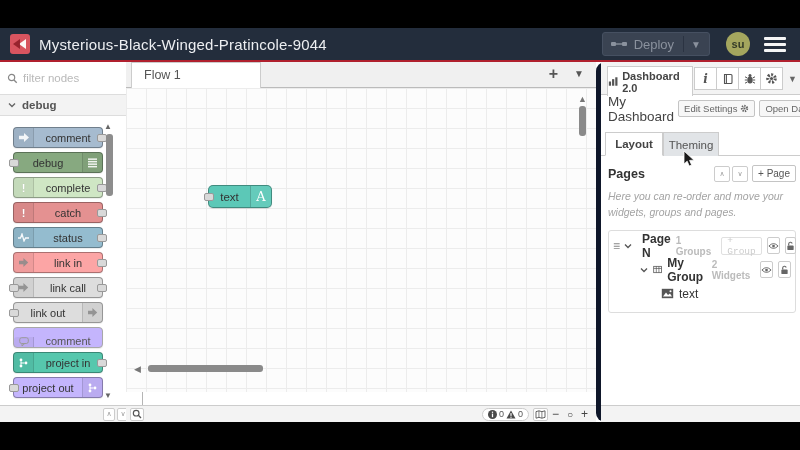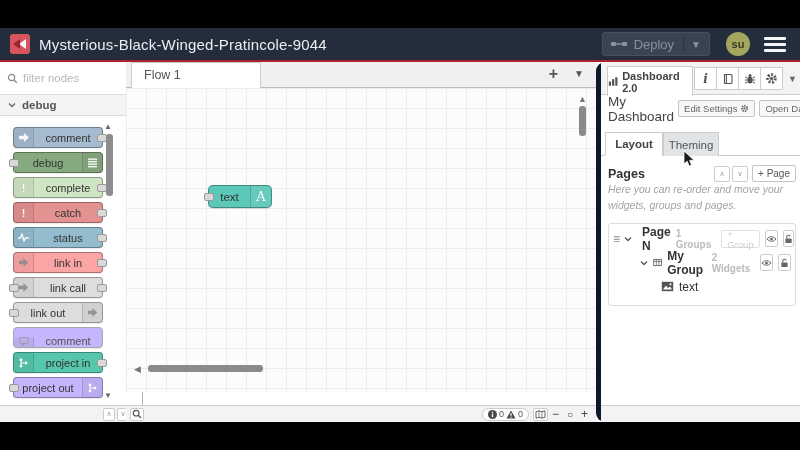--- a/index.html
+++ b/index.html
@@ -106,30 +106,30 @@
                       font-weight:bold; color:#444; }
   .sb-subtab.inactive { left:62px; width:56px; background:#e1e4e7; border:1px solid #ccc; border-bottom:none; color:#555; }
   .sb-content { padding:9px 4px 0 7px; }
   .pages-head { display:flex; align-items:center; }
   .pages-title { font-size:12.5px; font-weight:bold; color:#333; flex:1; }
   .pg-updown { display:flex; gap:2px; margin-right:4px; }
   .pg-btn { width:16px; height:16px; border:1px solid #ccc; background:#fff; border-radius:2px; font-size:7px;
             color:#999; display:flex; align-items:center; justify-content:center; cursor:pointer; }
   .add-page-btn { height:17px; border:1px solid #c4c4c4; background:#fff; border-radius:2px; font-size:10px;
                   color:#555; display:flex; align-items:center; padding:0 5px; cursor:pointer; }
-  .pages-help { font-style:italic; color:#a3a3a3; font-size:10.5px; line-height:1.5; }
+  .pages-help { margin-top:7px; font-style:italic; color:#a3a3a3; font-size:10.5px; line-height:1.5; }
   .tree-card { margin-top:9px; border:1px solid #ddd; border-radius:3px; background:#fff; padding:3px 4px 6px 4px; }
   .tree-row { display:flex; align-items:center; height:24px; gap:5px; font-size:12px; color:#333; }
   .tree-row .grow { flex:1; }
   .tr-name { font-weight:bold; color:#333; }
   .tr-count { color:#bbb; font-size:10px;font-weight:bold; }
   .tr-btn { width:17px; height:17px; border:1px solid #ccc; background:#fff; border-radius:2px;
             display:flex; align-items:center; justify-content:center; cursor:pointer; }
   .tr-add-group { height:18px; border:1px solid #e0e0e0; background:#fff; border-radius:2px; font-size:9.5px;
-                  color:#ccc; display:flex; align-items:center; padding:0 5px; }
+                  color:#ccc; display:flex; align-items:center; padding:0 5px;font-family:Liberation Mono, monospace; }
   .drag-handle { color:#888; font-size:12px; letter-spacing:-1px; cursor:grab; }
   .indent-1 { padding-left:27px; } .indent-2 { padding-left:48px; }
   .sb-footer { position:absolute; bottom:0; left:0; right:0; height:17px; background:#f3f3f3; border-top:1px solid #ccc; }
 
   .cursor { position:absolute; left:683px; top:122px; z-index:50; pointer-events:none; }
   .chev-ic, .icon-inline { display:inline-flex; align-items:center; }
 </style>
 </head>
 <body>
 

